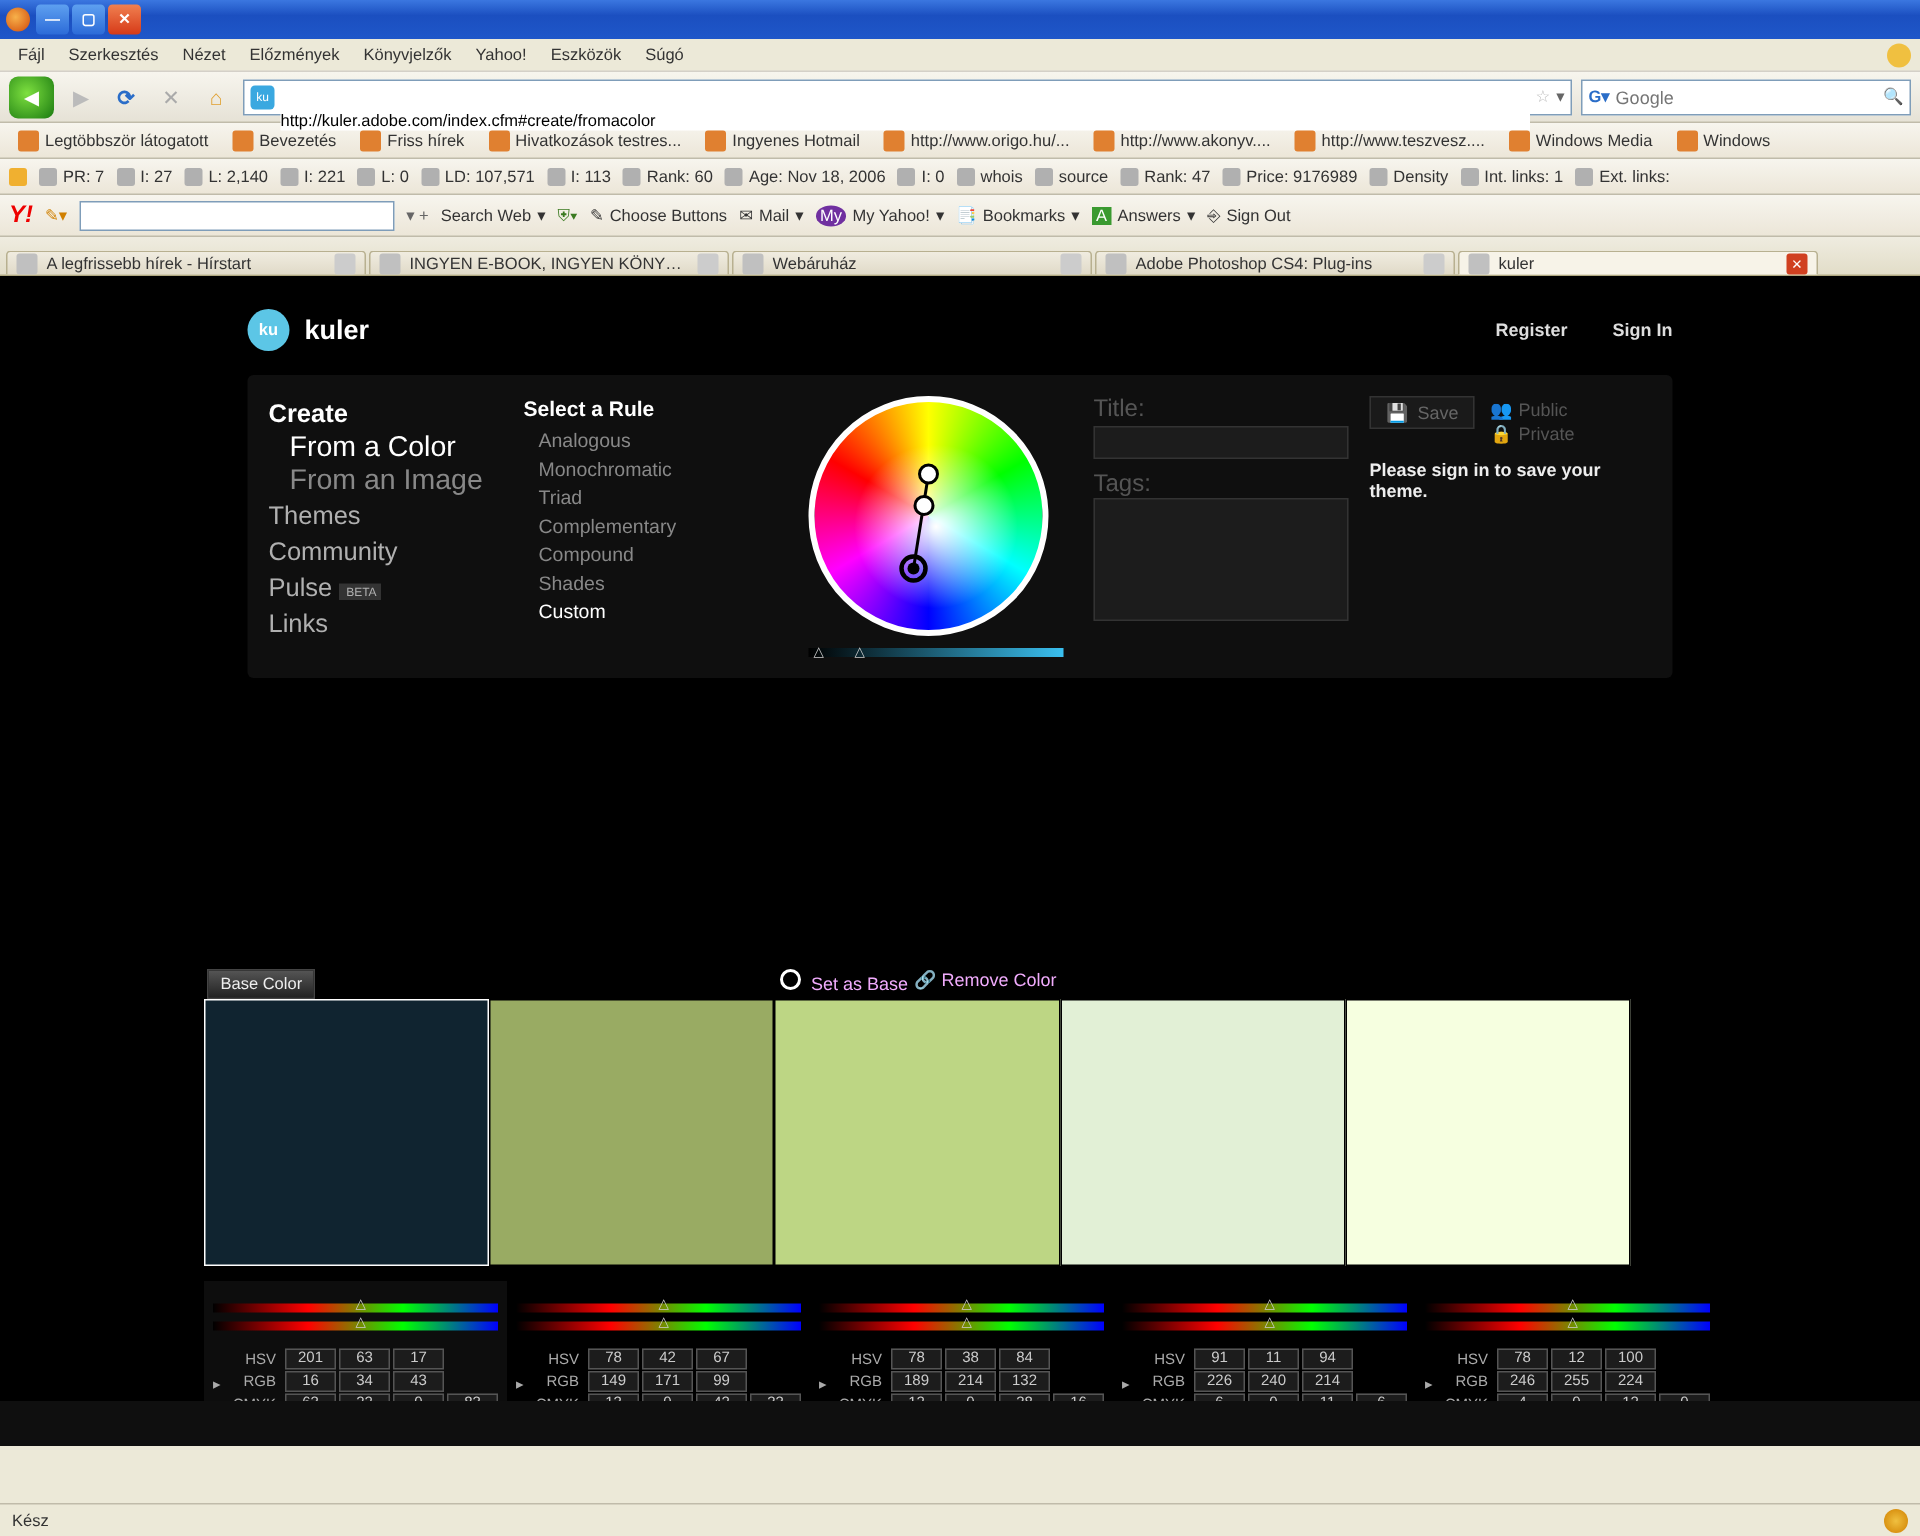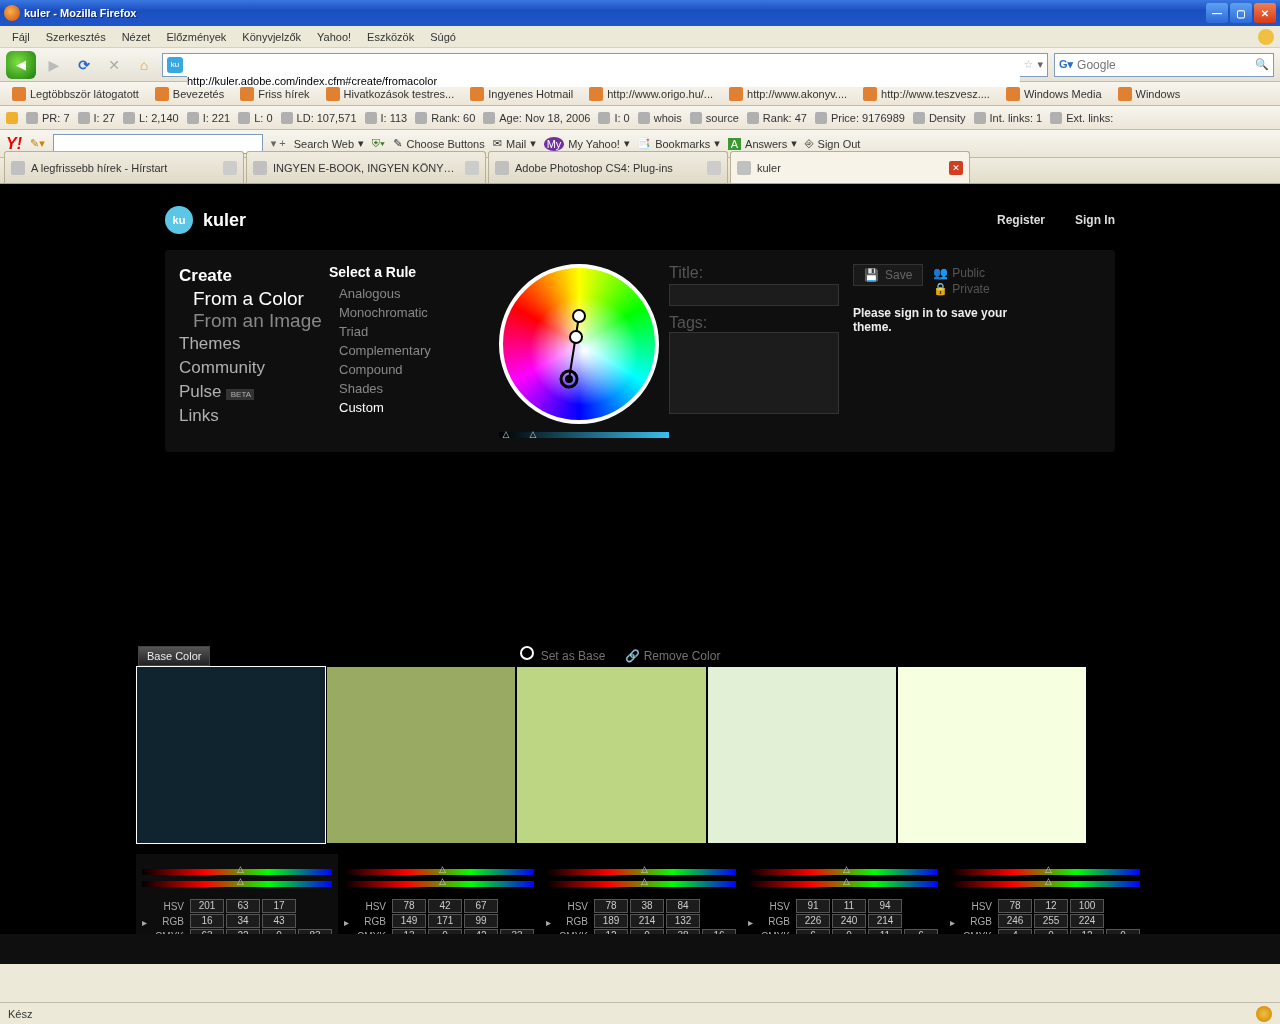--- a/index.html
+++ b/index.html
@@ -41,34 +41,34 @@
 .seobar .sq{width:12px;height:12px;background:#b0b0b0;border-radius:2px;}
 
 
 .ybar{height:28px;background:linear-gradient(#f7f5ee,#ece6d8);border-bottom:1px solid #c0bbaa;display:flex;align-items:center;padding:0 6px;gap:8px;}
 .ylogo{color:#e00;font-weight:bold;font-size:16px;font-style:italic;}
 .ybox{width:210px;height:20px;border:1px solid #7f9db9;background:#fff;}
 .ybar .yi{display:flex;align-items:center;gap:4px;color:#333;}
 
 
 .tabstrip{height:26px;background:linear-gradient(#efece0,#e2ddc8);display:flex;align-items:flex-end;border-bottom:1px solid #b0a880;padding-left:4px;gap:2px;}
-.tab{height:32px;display:flex;align-items:center;padding:0 6px;gap:6px;border:1px solid #b8b090;border-bottom:none;border-radius:3px 3px 0 0;background:linear-gradient(#f0ece0,#e0dac8);color:#333;min-width:0;flex:1;max-width:240px;}
+.tab{height:16px;display:flex;align-items:center;padding:0 6px;gap:6px;border:1px solid #b8b090;border-bottom:none;border-radius:3px 3px 0 0;background:linear-gradient(#f0ece0,#e0dac8);color:#333;min-width:0;flex:1;max-width:240px;}
 .tab.active{background:#f7f3e8;}
 .tab .tico{width:14px;height:14px;background:#c0c0c0;border-radius:2px;}
 .tab .tlbl{flex:1;overflow:hidden;white-space:nowrap;text-overflow:ellipsis;}
 .tab .tcl{width:14px;height:14px;background:#d04020;border-radius:2px;color:#fff;font-size:9px;display:flex;align-items:center;justify-content:center;}
 
 
 .kuler{background:#000;color:#ccc;font-size:12px;height:780px;position:relative;}
 .kwrap{width:950px;margin:0 auto;padding-top:16px;}
 .khead{display:flex;align-items:center;gap:10px;height:40px;}
 .klogo{width:28px;height:28px;background:#5cc6e6;border-radius:50%;color:#fff;display:flex;align-items:center;justify-content:center;font-size:11px;font-weight:bold;}
 .kbrand{font-size:18px;color:#fff;font-weight:bold;}
 .kauth{margin-left:auto;display:flex;gap:30px;font-weight:bold;color:#ddd;}
-.kmain{display:flex;margin-top:10px;background:#0f0f0f;border-radius:4px;padding:14px;position:relative;}
+.kmain{display:flex;gap:20px;margin-top:10px;background:#0f0f0f;border-radius:4px;padding:14px;position:relative;}
 .knav{width:150px;}
 .knav .sec{font-size:17px;color:#b0b0b0;padding:2px 0;}
 .knav .sec.sel{color:#fff;font-weight:bold;}
 .knav .sub{padding-left:14px;font-size:19px;color:#ddd;}
 .krules{width:170px;}
 .krules h4{font-size:14px;color:#fff;font-weight:bold;margin-bottom:4px;}
 .krules .r{font-size:13px;color:#888;padding:2px 0 2px 10px;}
 .krules .r.sel{color:#fff;}
 .kwheel{position:relative;width:170px;}
 .wheel{width:160px;height:160px;border-radius:50%;border:4px solid #fff;background:conic-gradient(from 0deg,#ff0,#0f0,#0ff,#00f,#f0f,#f00,#ff0);}
@@ -76,21 +76,21 @@
 .kright{width:360px;}
 .kright .lbl{color:#555;font-size:16px;}
 .kright input.ti{width:170px;height:22px;background:#1c1c1c;border:1px solid #333;color:#ccc;padding:0 4px;margin:2px 0 8px 0;}
 .kright textarea{width:170px;height:82px;background:#1c1c1c;border:1px solid #333;resize:none;color:#ccc;}
 .savebtn{display:inline-flex;gap:6px;align-items:center;padding:3px 10px;border:1px solid #333;background:#1a1a1a;color:#666;}
 .pp{color:#555;display:flex;align-items:center;gap:4px;margin:2px 0;}
 .signmsg{color:#eee;font-weight:bold;margin-top:8px;}
 
 
 .swlabel{position:absolute;top:462px;left:138px;background:linear-gradient(#555,#222);color:#eee;padding:3px 8px;border:1px solid #444;font-size:11px;}
-.swtools{position:absolute;top:462px;left:520px;display:flex;gap:20px;color:#737373;align-items:flex-end;}
+.swtools{position:absolute;top:462px;left:520px;display:flex;gap:4px;color:#f0abfc;align-items:flex-start;}
 .swtools .c{width:14px;height:14px;border:2px solid #fff;border-radius:50%;display:inline-block;background:#000;}
 .swrow{position:absolute;top:482px;left:136px;width:951px;height:178px;display:flex;}
 .sw{flex:1;border:1px solid #000;}
 .sw.sel{border:1px solid #fff;}
 
 
 .slgrid{position:absolute;top:670px;left:136px;width:951px;display:flex;}
 .slcol{flex:1;padding:4px 6px;font-size:10px;color:#aaa;}
 .slbars{height:40px;display:flex;flex-direction:column;gap:6px;justify-content:center;}
 .slbar{height:6px;background:linear-gradient(90deg,#000,#f00,#0f0,#00f);position:relative;}
@@ -112,21 +112,20 @@
 
 .status{height:22px;background:#ece9d8;border-top:1px solid #c0bbaa;display:flex;align-items:center;padding:0 8px;color:#333;position:fixed;bottom:0;left:0;right:0;}
 .status .sr{margin-left:auto;display:flex;gap:6px;}
 .status .gi{width:16px;height:16px;background:radial-gradient(#f0c040,#d08000);border-radius:50%;}
 </style>
 </head>
 <body>
 
 <div class="titlebar">
   <div class="fxlogo"></div>
-  <div class="title">kuler - Mozilla Firefox</div>
   <div class="winbtns">
     <div class="winbtn min">—</div>
     <div class="winbtn max">▢</div>
     <div class="winbtn cls">✕</div>
   </div>
 </div>
 
 <div class="menubar">
   <span>Fájl</span>
   <span>Szerkesztés</span>
@@ -243,20 +242,25 @@
       <div class="tlbl">A legfrissebb hírek - Hírstart</div>
       <div style="width:14px;height:14px;background:#ccc;border-radius:2px"></div>
     </div>
     <div class="tab">
       <div class="tico"></div>
       <div class="tlbl">INGYEN E-BOOK, INGYEN KÖNYV, SZA...</div>
       <div style="width:14px;height:14px;background:#ccc;border-radius:2px"></div>
     </div>
     <div class="tab">
       <div class="tico"></div>
+      <div class="tlbl">Webáruház</div>
+      <div style="width:14px;height:14px;background:#ccc;border-radius:2px"></div>
+    </div>
+    <div class="tab">
+      <div class="tico"></div>
       <div class="tlbl">Adobe Photoshop CS4: Plug-ins</div>
       <div style="width:14px;height:14px;background:#ccc;border-radius:2px"></div>
     </div>
     <div class="tab active">
       <div class="tico"></div>
       <div class="tlbl">kuler</div>
       <div class="tcl">✕</div>
     </div>
   </div>
 

